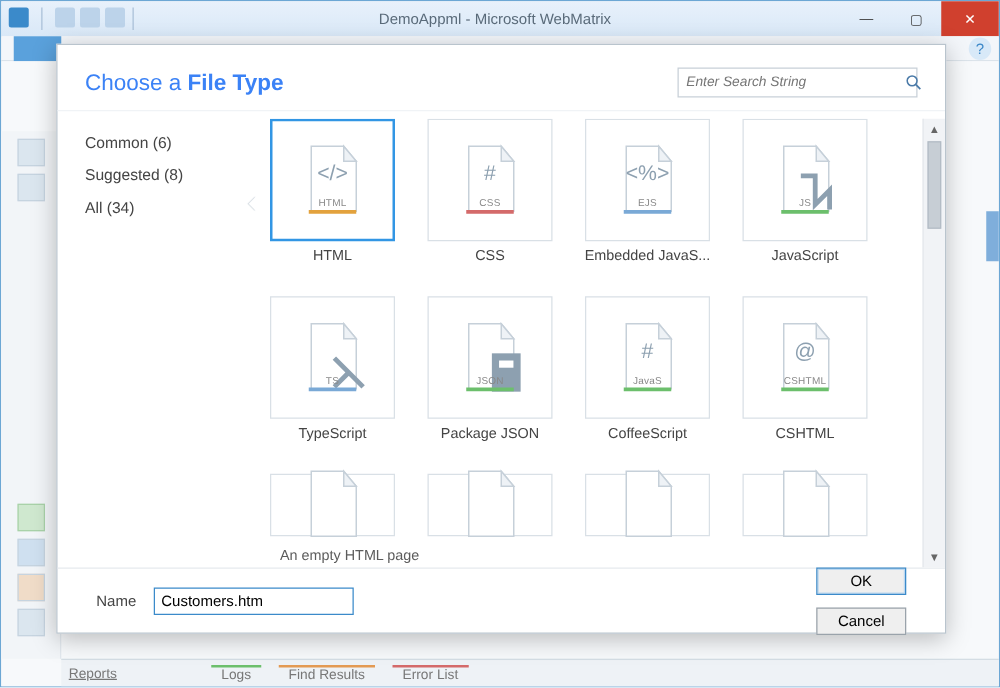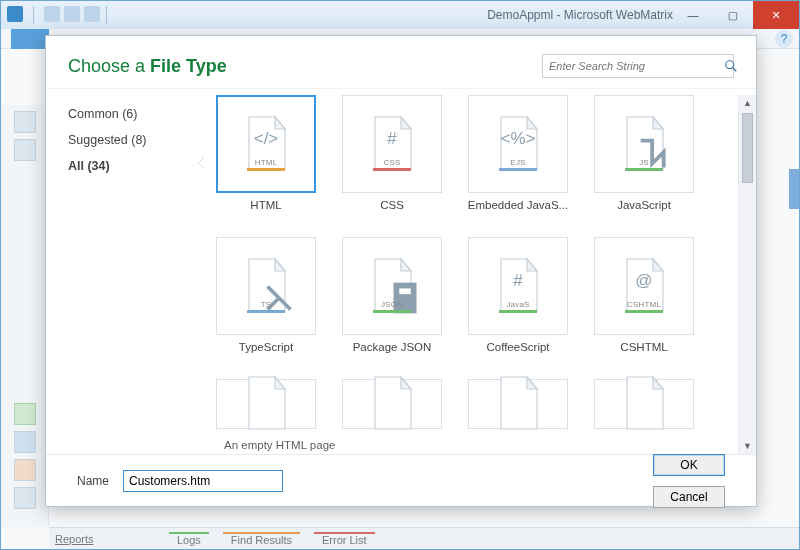--- a/index.html
+++ b/index.html
@@ -5,21 +5,21 @@
   * { box-sizing: border-box; margin: 0; padding: 0; font-family: "Segoe UI", Tahoma, sans-serif; }
   html, body { width: 800px; height: 550px; overflow: hidden; background: #fff; }
 
   
   .window { width: 800px; height: 550px; position: relative; border: 1px solid #6ca7d4; background: #f2f4f6; }
   .titlebar { height: 28px; background: linear-gradient(#e8f1fb,#d9e8f7); display: flex; align-items: center; font-size: 12px; color: #444; }
   .titlebar .qat { display: flex; gap: 4px; padding-left: 6px; }
   .qat-icon { width: 16px; height: 16px; background: #bcd3ea; border-radius: 2px; }
   .qat-icon.blue { background: #3b8aca; }
   .titlebar .sep { width: 1px; height: 18px; background: #a9c0d7; margin: 0 6px; }
-  .titlebar .title { flex: 1; text-align: right; padding-left: 6px; color: #5a6b7a; }
+  .titlebar .title { flex: 1; text-align: center; padding-left: 6px; color: #5a6b7a; }
   .win-controls { display: flex; height: 100%; }
   .win-btn { width: 40px; display: flex; align-items: center; justify-content: center; font-size: 11px; color: #444; }
   .win-btn.close { background: #d0402e; color: #fff; width: 46px; }
   .ribbon-strip { height: 20px; background: #f3f6fa; border-bottom: 1px solid #dbe3ea; position: relative; }
   .ribbon-tab { position:absolute; left:10px; top:0; height:20px; width:38px; background:#5aa1dc; }
   .help-circle { position:absolute; right:6px; top:1px; width:18px;height:18px;border-radius:50%; background:#d8e9f8; color:#3c88c8; font-size:12px; text-align:center; line-height:18px;}
   .body-bg { position: absolute; top: 48px; left: 0; right: 0; bottom: 0; background: #f7f9fb; }
 
   
   .bg-left { position:absolute; left:0; top:56px; bottom:22px; width:48px; background:#f2f5f8; border-right:1px solid #e2e8ee; }
@@ -31,31 +31,31 @@
   .bg-status .reports { width:100px;text-decoration:underline; }
   .bg-status .tab { padding:0 8px; border-top:2px solid transparent;}
   .bg-status .tab.green{border-top-color:#6cbf6c;}
   .bg-status .tab.orange{border-top-color:#e39a53;}
   .bg-status .tab.red{border-top-color:#d46a6a;}
   .bg-right { position:absolute; right:0; top:120px; width:10px; height:40px; background:#7faedb; }
 
   
   .dialog { position:absolute; left:44px; top:34px; width:712px; height:472px; background:#fff; border:1px solid #b9c4cd; box-shadow:0 4px 18px rgba(0,0,0,.25); display:flex; flex-direction:column; }
   .dlg-header { padding:18px 22px 10px 22px; display:flex; align-items:center; }
-  .dlg-title { font-size:18px; font-weight:300; color:#15803d; }
+  .dlg-title { font-size:18px; font-weight:300; color:#3b82f6; }
   .dlg-title b { font-weight:600; }
   .search-wrap { margin-left:auto; width:192px; height:24px; border:1px solid #c8d0d8; display:flex; align-items:center; padding:0 6px;gap:32px; }
   .search-wrap input { border:none; outline:none; flex:1; font-size:11px; font-style:italic; color:#888; background:transparent; }
   .search-icon { width:14px;height:14px; }
   .search-icon svg { width:14px; height:14px; }
 
   .dlg-body { flex:1; display:flex; overflow:hidden; border-top:1px solid #f0f3f6; padding-top:6px;}
   .categories { width:158px; padding:6px 0 0 22px; font-size:12.5px; color:#444; }
   .cat-item { padding:6px 0; cursor:pointer; }
-  .cat-item.active { font-weight:700; position:relative; }
+  .cat-item.active { font-weight:400; position:relative; }
   .cat-item.active::after{ content:""; position:absolute; right:-1px; top:4px; width:0;height:0; border-top:6px solid transparent; border-bottom:6px solid transparent; border-right:6px solid #fff; filter: drop-shadow(-1px 0 0 #d6dde3);}
   .gallery-wrap { flex:1; display:flex; }
   .gallery { flex:1; padding:0 4px 0 10px; overflow:hidden; display:flex; flex-direction:column; }
   .grid { display:flex; flex-wrap:wrap; gap:26px 22px; align-content:flex-start; }
   .tile { width:104px; display:flex; flex-direction:column; align-items:center; }
   .tile-box { width:100px; height:98px; border:1px solid #d9e0e6; display:flex; align-items:center; justify-content:center; background:#fff; }
   .tile.selected .tile-box { border:2px solid #3296e4; }
   .tile-label { font-size:11.5px; color:#444; margin-top:6px; text-align:center; white-space:nowrap; overflow:hidden; text-overflow:ellipsis; width:100%; }
   .file-ico { width:46px; height:58px; position:relative; }
   .file-ico svg { width:46px; height:58px; display:block; }

